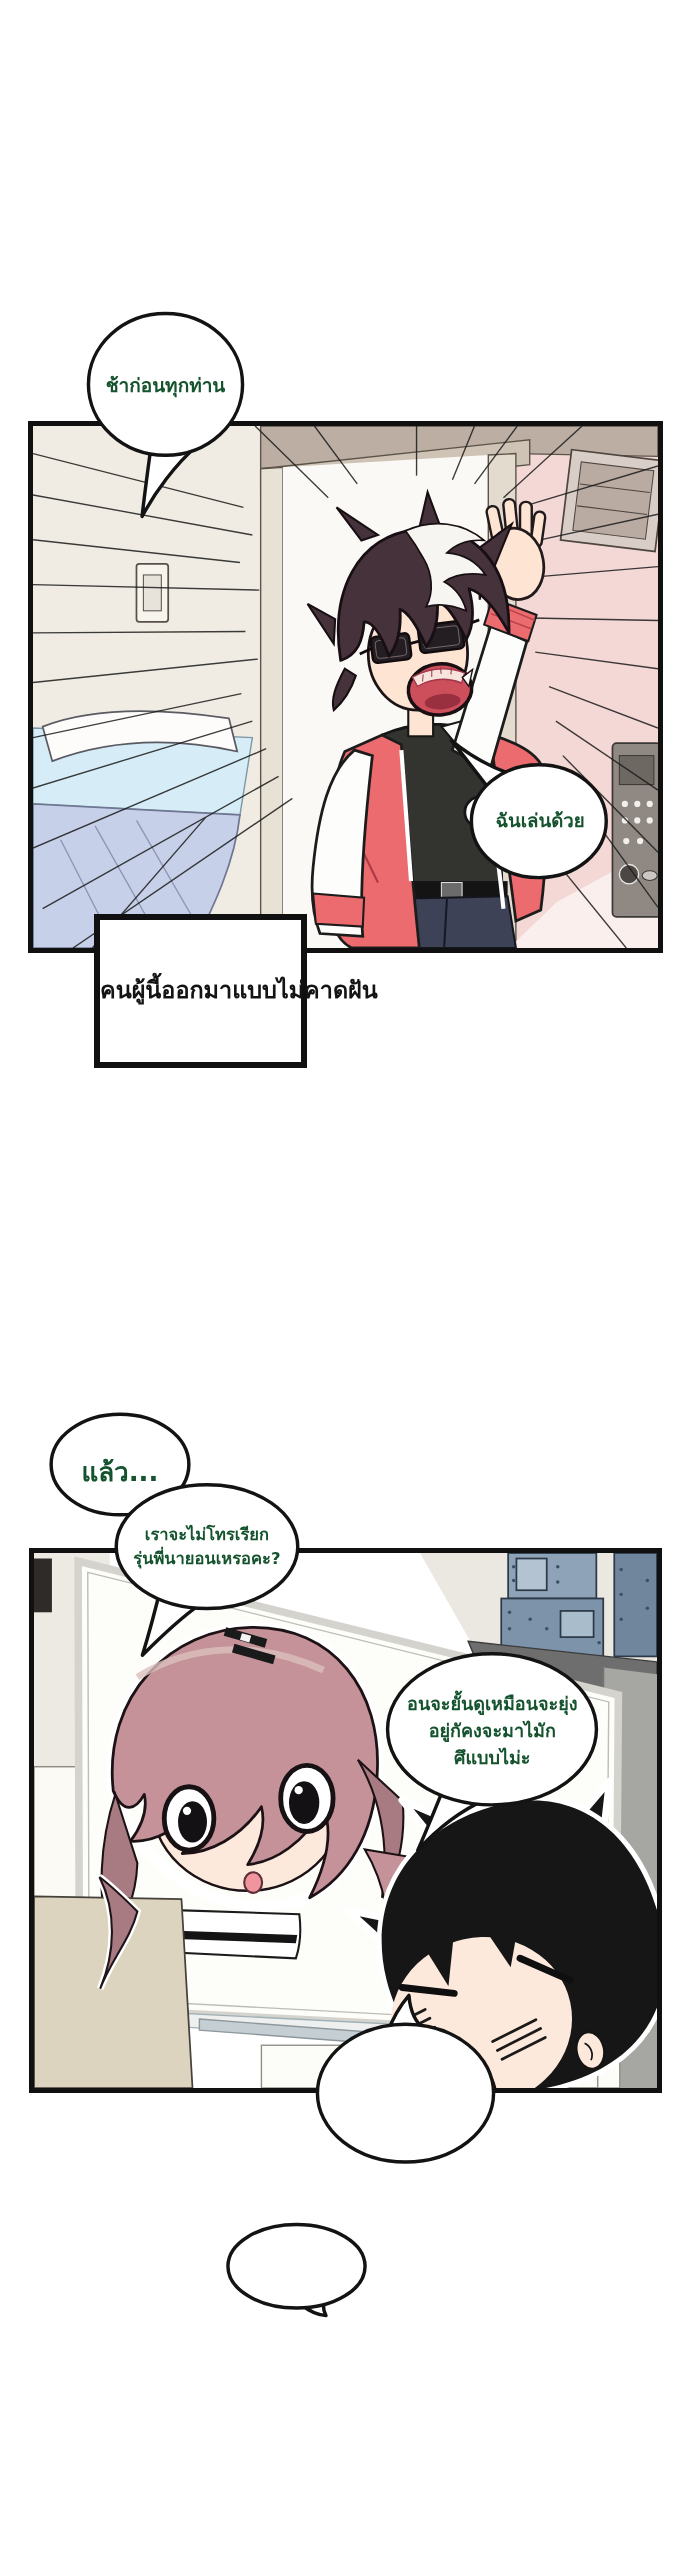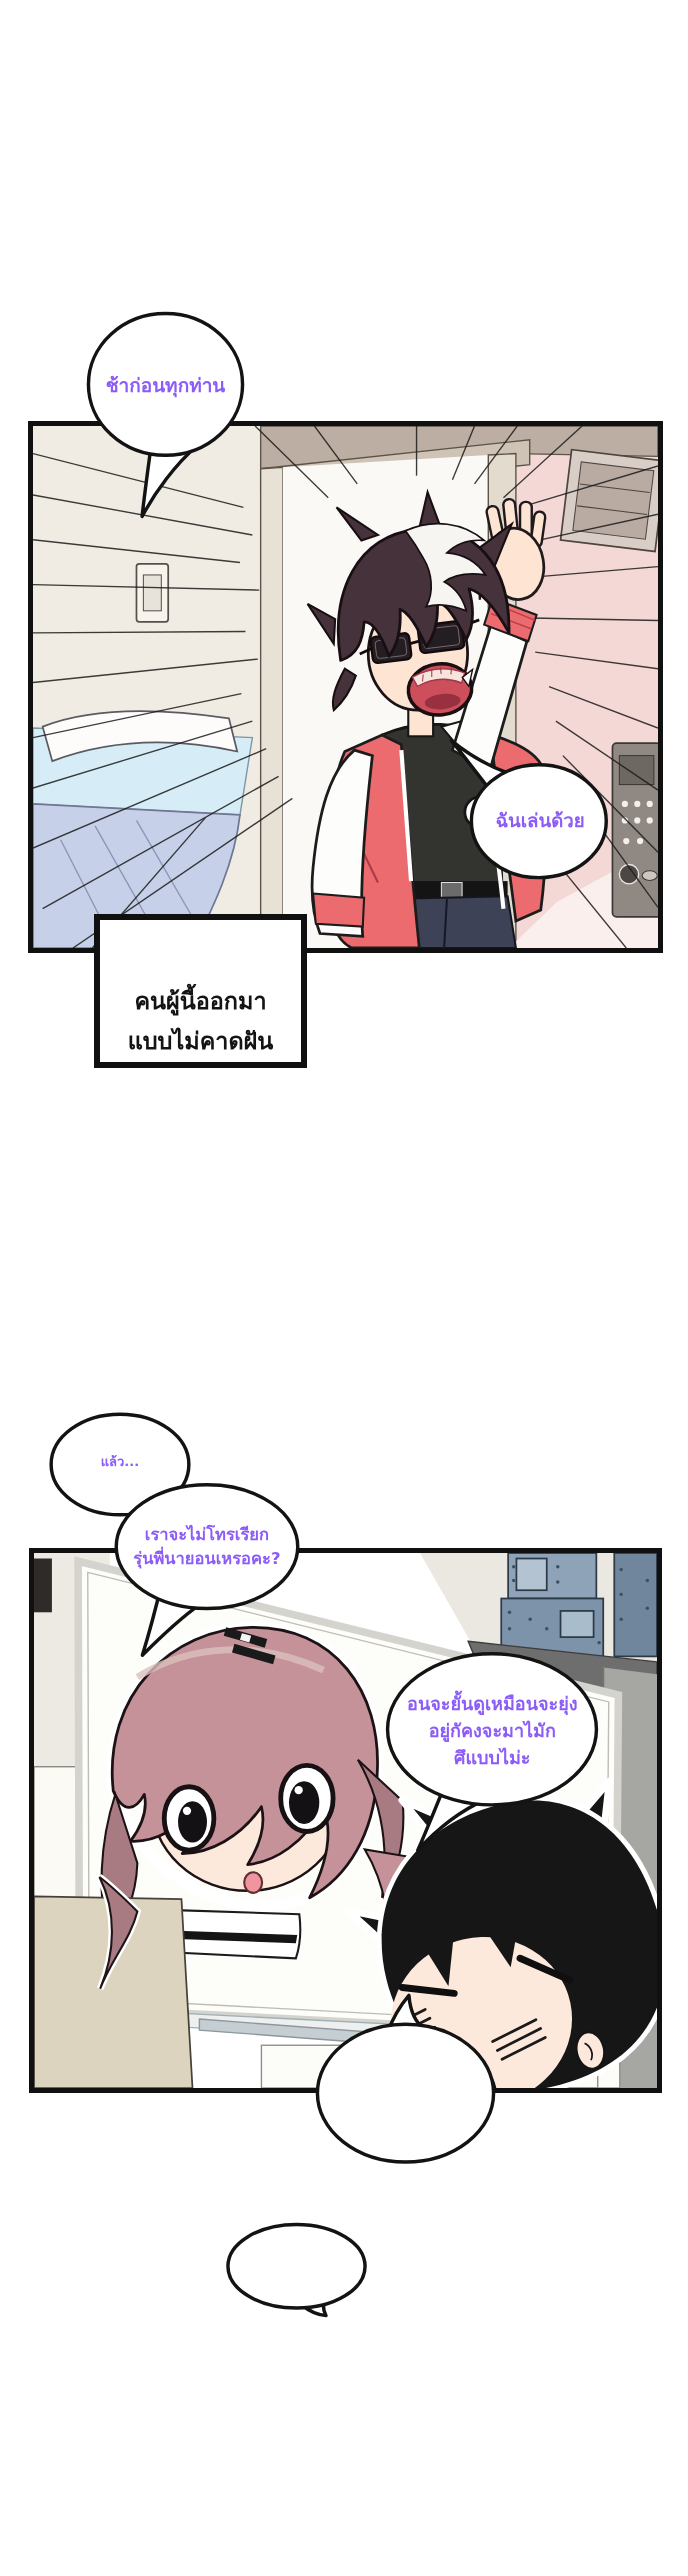--- a/index.html
+++ b/index.html
@@ -1,26 +1,26 @@
 <!DOCTYPE html>
 <html style="font-size:11px"><head>
 <meta charset="utf-8">
 <style>
   html,body{margin:0;padding:0;background:#ffffff;}
   .page{position:relative;width:689px;height:2576px;background:#ffffff;overflow:hidden;
         font-family:"DejaVu Sans","Liberation Sans",sans-serif;}
   .panel{position:absolute;border:5.5px solid #101010;box-sizing:border-box;background:#fff;overflow:hidden;z-index:1;}
   .panel svg{display:block;width:100%;height:100%;}
   .caption-box{position:absolute;border:6.2px solid #101010;background:#ffffff;box-sizing:border-box;z-index:5;}
-  .caption-box .txt{position:absolute;inset:0;display:flex;flex-direction:column;justify-content:flex-end;
+  .caption-box .txt{position:absolute;inset:0;display:flex;flex-direction:row;justify-content:flex-start;
         align-items:center;text-align:center;color:#141414;font-weight:600;}
   .bubble{position:absolute;z-index:30;}
   .bubble svg{position:absolute;left:0;top:0;width:100%;height:100%;overflow:visible;}
   .bubble .txt{position:absolute;display:flex;flex-direction:column;justify-content:center;align-items:center;
-        text-align:center;color:#8b5cf6;font-weight:600;line-height:1.45;}
+        text-align:center;color:#14532d;font-weight:600;line-height:1.45;}
   .txt span{display:block;white-space:nowrap;}
 </style>
 </head>
 <body>
 
 <div class="page">
 
   <div class="panel" style="left:27.5px;top:421px;width:635px;height:532px;">
     <svg viewBox="0 0 906 757" preserveAspectRatio="none">
 
@@ -329,21 +329,21 @@
     </svg>
     <div class="txt" style="left:30px;top:48px;width:124px;height:72px;font-size:18.6px;">
       <span>ฉันเล่นด้วย</span>
     </div>
   </div>
 
   <div class="bubble" style="left:47px;top:1410px;width:146px;height:109px;">
     <svg viewBox="0 0 212 158">
       <ellipse cx="106" cy="79" rx="100" ry="73" fill="#ffffff" stroke="#131313" stroke-width="5"></ellipse>
     </svg>
-    <div class="txt" style="left:6.9px;top:5px;width:132px;height:95px;font-size:13px;">
+    <div class="txt" style="left:6.9px;top:15px;width:132px;height:95px;font-size:26px;">
       <span>แล้ว...</span>
     </div>
   </div>
 
   <div class="bubble" style="left:112px;top:1482px;width:190px;height:176px;">
     <svg viewBox="0 0 276 256">
       <path d="M72,148 C62,190 52,226 44,252 C72,224 102,196 128,178 Z" fill="#ffffff" stroke="#131313" stroke-width="5" stroke-linejoin="round"></path>
       <ellipse cx="138" cy="94" rx="132" ry="90" fill="#ffffff" stroke="#131313" stroke-width="5"></ellipse>
     </svg>
     <div class="txt" style="left:6.9px;top:16.5px;width:176px;height:96px;font-size:16.5px;">

